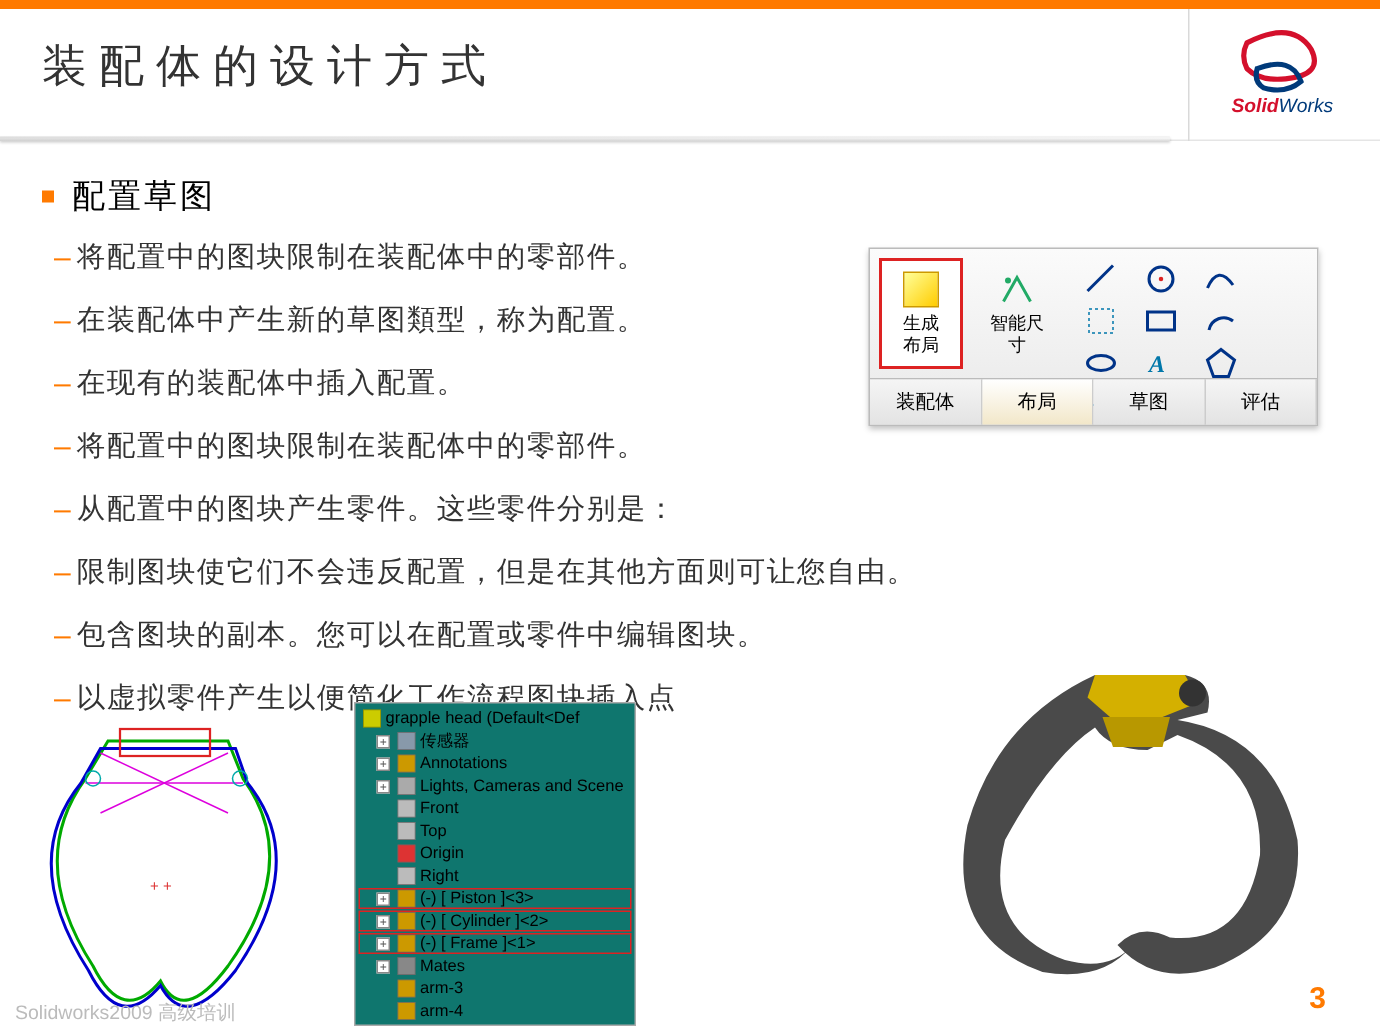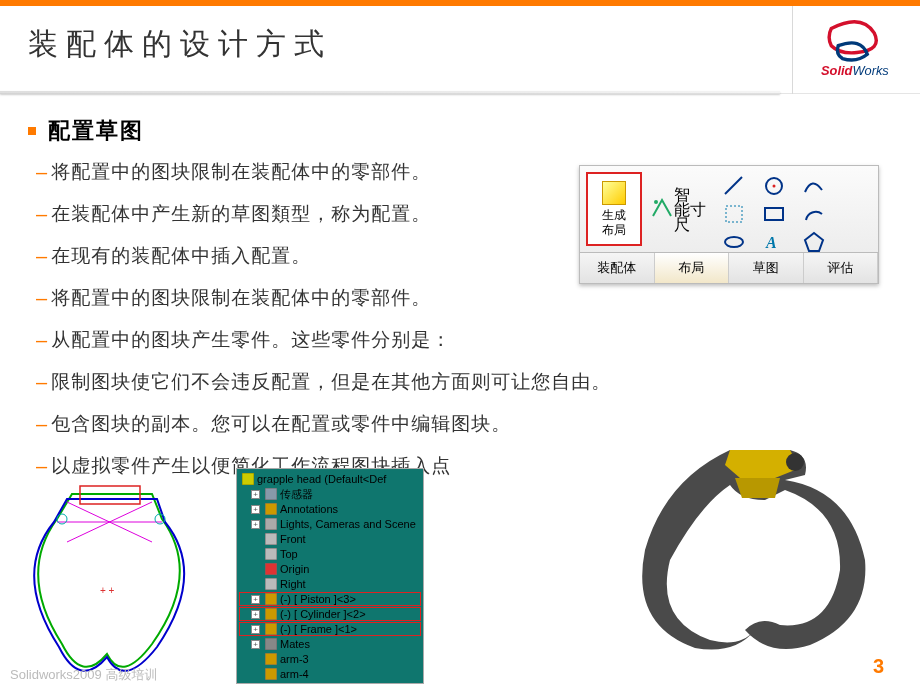--- a/index.html
+++ b/index.html
@@ -7,30 +7,30 @@
 .orange-bar { width: 100%; height: 6px; background: #ff7a00; }
 .header { display: flex; align-items: flex-start; border-bottom: 1px solid rgba(0,0,0,0.1); height: 88px; position: relative; justify-content: space-between; }
 .title-zone { flex: 1; padding: 18px 0 0 28px; height: 88px; position: relative; }
 .title-zone::after { content: ""; position: absolute; left: 0; right: 12px; bottom: 0; height: 3px; background: linear-gradient(to right, rgba(200,200,200,0.6), rgba(200,200,200,0.2)); box-shadow: 0 1px 2px rgba(0,0,0,0.2); }
 .page-title { font-size: 30px; font-weight: 400; color: #333; letter-spacing: 8px; font-family: SimSun, serif; }
 .logo-zone { width: 128px; height: 88px; border-left: 1px solid #d9d9d9; display: flex; align-items: center; justify-content: center; }
 .logo-zone svg { width: 90px; height: 60px; }
 .content { padding: 22px 28px 0 28px; position: relative; }
 .subtitle-row { display: flex; align-items: center; margin-bottom: 12px; }
 .bullet-sq { width: 8px; height: 8px; background: #ff7a00; margin-right: 12px; }
-.subtitle { font-size: 22px; font-weight: 700; color: #000; letter-spacing: 2px; }
+.subtitle { font-size: 22px; font-weight: 400; color: #000; letter-spacing: 2px; }
 .bullets { list-style: none; }
 .bullets li { display: flex; align-items: flex-start; margin-bottom: 14px; }
 .dash { color: #ff7a00; font-size: 20px; margin: 0 4px 0 8px; line-height: 28px; }
 .li-text { font-size: 19px; color: #333; font-family: SimSun, serif; letter-spacing: 1px; line-height: 28px; }
 .toolbar-widget { position: absolute; top: 165px; right: 41px; width: 300px; border: 1px solid #bbb; background: linear-gradient(#fbfbfb, #e8e8e8); box-shadow: 0 2px 4px rgba(0,0,0,0.25); }
 .tool-row { display: flex; height: 86px; }
 .tool-btn-main { width: 56px; border: 2px solid #d22; margin: 6px; background: #fff; display: flex; flex-direction: column; align-items: center; justify-content: center; font-size: 12px; line-height: 15px; }
 .tool-btn-main .icon-box { width: 24px; height: 24px; background: linear-gradient(135deg, #ff9, #fc0); border: 1px solid #c90; margin-bottom: 3px; }
-.tool-btn { width: 56px; display: flex; flex-direction: row; align-items: center; justify-content: center; font-size: 16px; line-height: 15px; margin: 6px 2px; }
+.tool-btn { width: 56px; display: flex; flex-direction: column; align-items: center; justify-content: center; font-size: 12px; line-height: 15px; margin: 6px 2px; }
 .tool-btn .icon-circ { width: 24px; height: 24px; display: flex; align-items: center; justify-content: center; margin-bottom: 3px; }
 .tool-icons-col { flex: 1; display: flex; flex-wrap: wrap; align-content: flex-start; padding: 6px; }
 .mini-icon { width: 24px; height: 24px; margin: 2px 8px; }
 .tab-row { display: flex; border-top: 1px solid #bbb; }
 .tab { flex: 1; text-align: center; font-size: 13px; padding: 6px 0; border-right: 1px solid #ccc; background: linear-gradient(#f5f5f5, #e3e3e3); }
 .tab.active { background: linear-gradient(#fff, #f2e7c9); font-weight: 500; }
 .bottom-imgs { position: absolute; left: 12px; bottom: 6px; display: flex; align-items: flex-end; }
 .sketch-placeholder { width: 196px; height: 210px; margin-right: 28px; }
 .tree-placeholder { width: 188px; height: 216px; border: 1px solid #aaa; background: #0f766e; font-size: 11px; line-height: 14px; font-family: Tahoma, sans-serif; padding: 2px; overflow: hidden; }
 .tree-item { display: flex; align-items: center; white-space: nowrap; margin: 1px 0; }

